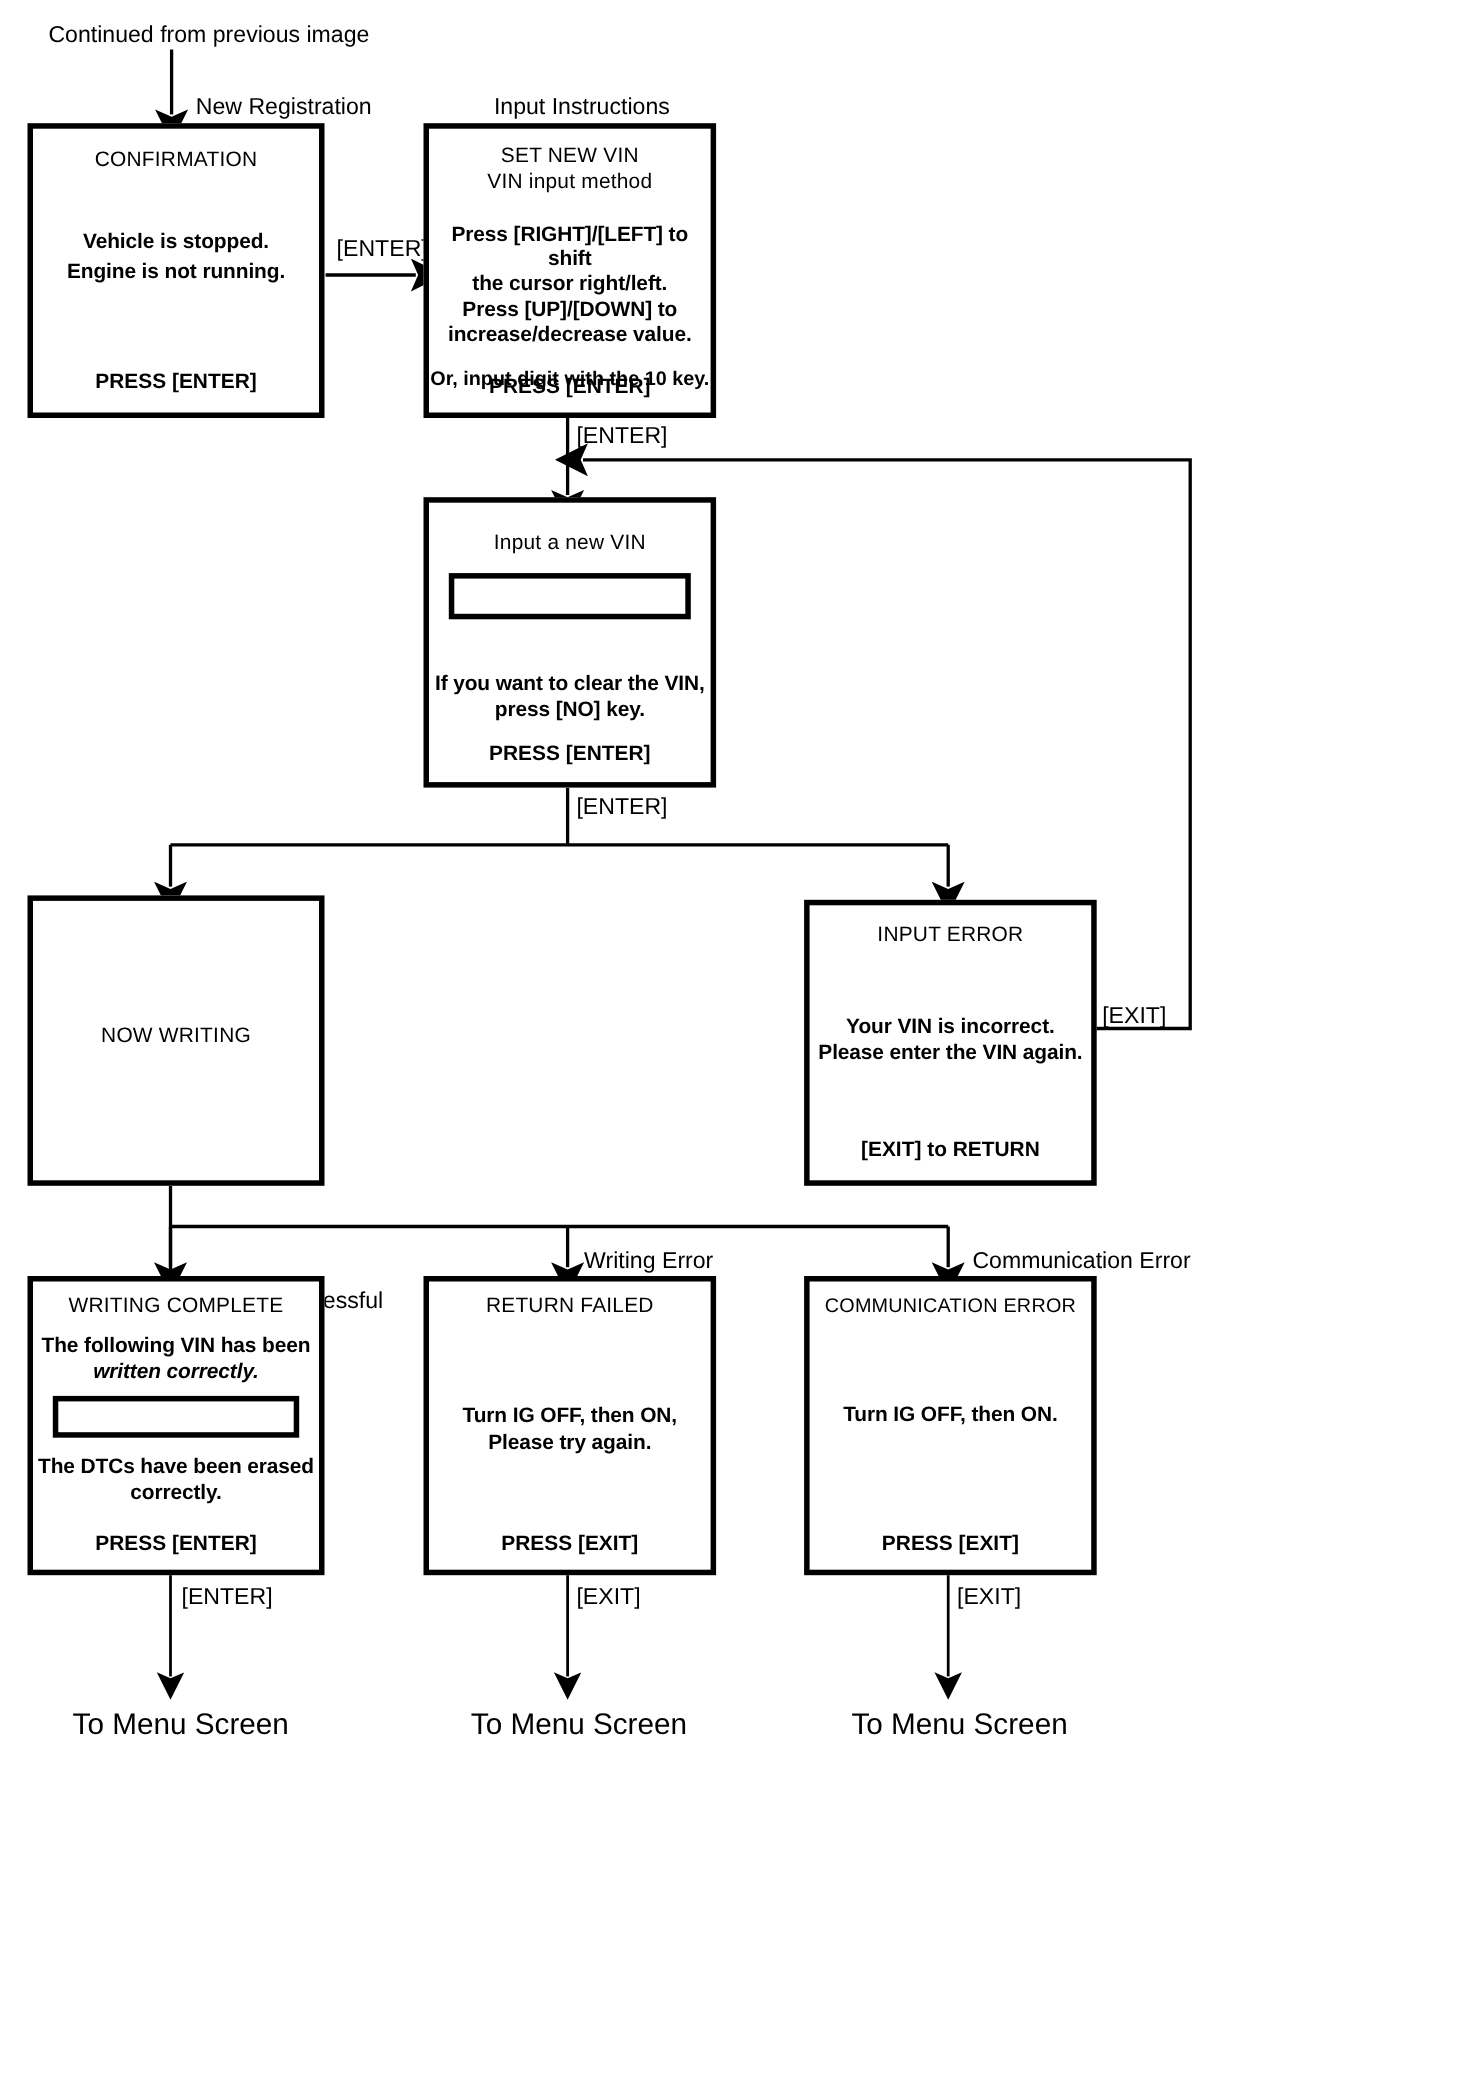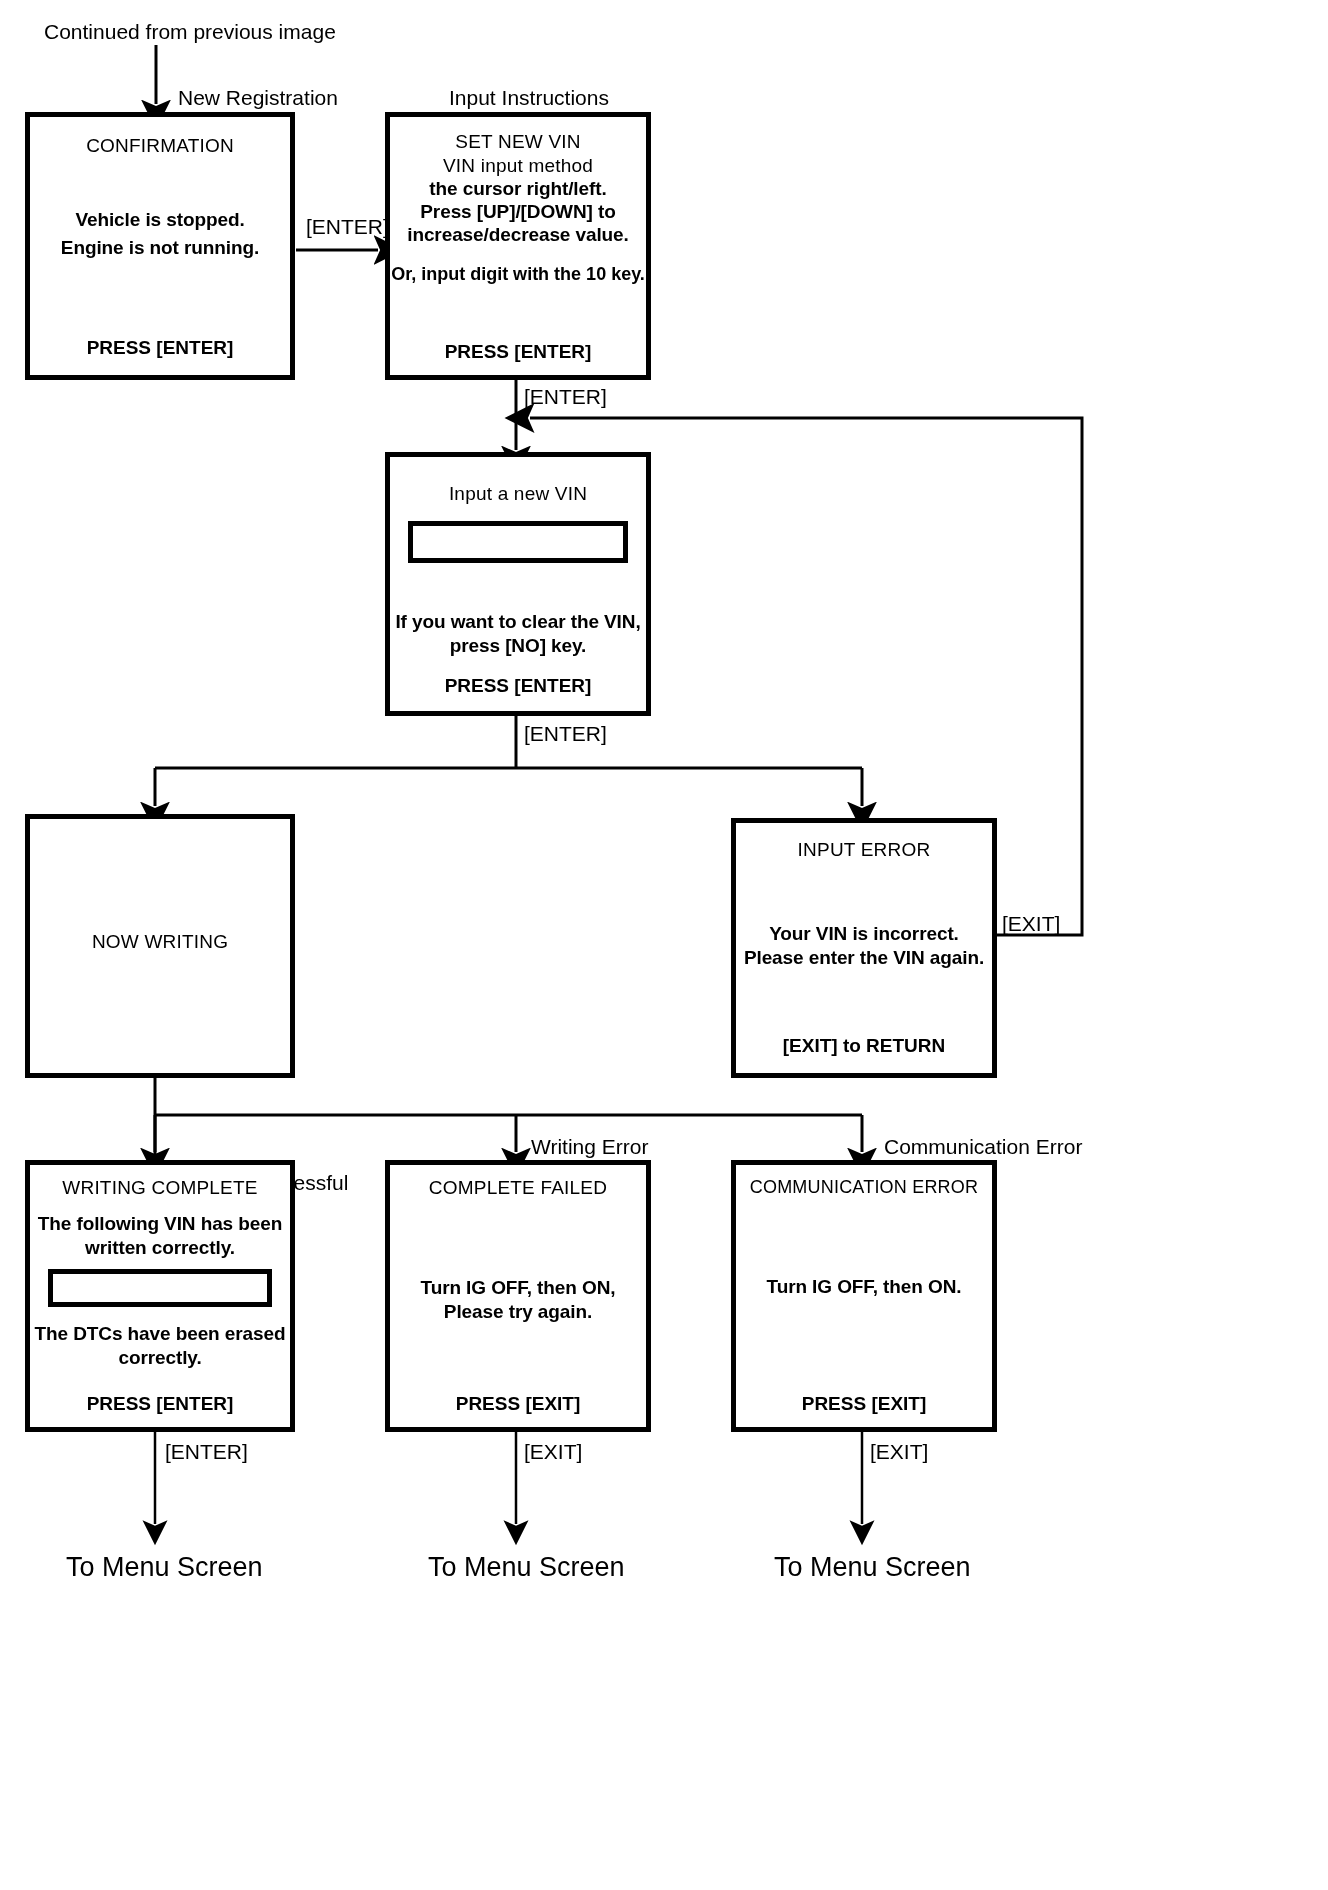--- a/index.html
+++ b/index.html
@@ -142,20 +142,21 @@
   <div class="box" style="left:25px; top:112px; width:270px; height:268px;">
     <div class="title" style="margin-top:18px;">CONFIRMATION</div>
     <div class="line" style="margin-top:52px;">Vehicle is stopped.</div>
     <div class="line" style="margin-top:6px;">Engine is not running.</div>
     <div class="footer" style="position:absolute; left:0; right:0; bottom:16px;">PRESS [ENTER]</div>
   </div>
 
   <div class="box" style="left:385px; top:112px; width:266px; height:268px;">
     <div class="title" style="margin-top:14px;">SET NEW VIN</div>
     <div class="title" style="margin-top:2px;">VIN input method</div>
+    <div class="line" style="margin-top:26px;">Press [RIGHT]/[LEFT] to shift</div>
     <div class="line" style="margin-top:1px;">the cursor right/left.</div>
     <div class="line" style="margin-top:1px;">Press [UP]/[DOWN] to</div>
     <div class="line" style="margin-top:1px;">increase/decrease value.</div>
     <div class="small" style="margin-top:18px;">Or, input digit with the 10 key.</div>
     <div class="footer" style="position:absolute; left:0; right:0; bottom:12px;">PRESS [ENTER]</div>
   </div>
 
   <div class="box" style="left:385px; top:452px; width:266px; height:264px;">
     <div class="title" style="margin-top:26px;">Input a new VIN</div>
     <div class="vinfield" style="margin:16px 18px 0 18px;"></div>
@@ -171,29 +172,29 @@
   <div class="box" style="left:731px; top:818px; width:266px; height:260px;">
     <div class="title" style="margin-top:16px;">INPUT ERROR</div>
     <div class="line" style="margin-top:62px;">Your VIN is incorrect.</div>
     <div class="line" style="margin-top:2px;">Please enter the VIN again.</div>
     <div class="footer" style="position:absolute; left:0; right:0; bottom:16px;">[EXIT] to RETURN</div>
   </div>
 
   <div class="box" style="left:25px; top:1160px; width:270px; height:272px;">
     <div class="title" style="margin-top:12px;">WRITING COMPLETE</div>
     <div class="line" style="margin-top:14px;">The following VIN has been</div>
-    <div class="line" style="margin-top:2px;">written correctly.</div>
+    <div class="line" style="margin-top:2px;font-style:italic;">written correctly.</div>
     <div class="vinfield" style="margin:10px 18px 0 18px; height:38px;"></div>
     <div class="line" style="margin-top:16px;">The DTCs have been erased</div>
     <div class="line" style="margin-top:2px;">correctly.</div>
     <div class="footer" style="position:absolute; left:0; right:0; bottom:12px;">PRESS [ENTER]</div>
   </div>
 
   <div class="box" style="left:385px; top:1160px; width:266px; height:272px;">
-    <div class="title" style="margin-top:12px;">COMPLETE FAILED</div>
+    <div class="title" style="margin-top:12px;">RETURN FAILED</div>
     <div class="line" style="margin-top:78px;">Turn IG OFF, then ON,</div>
     <div class="line" style="margin-top:2px;">Please try again.</div>
     <div class="footer" style="position:absolute; left:0; right:0; bottom:12px;">PRESS [EXIT]</div>
   </div>
 
   <div class="box" style="left:731px; top:1160px; width:266px; height:272px;">
     <div class="title" style="margin-top:12px; font-size:18px;">COMMUNICATION ERROR</div>
     <div class="line" style="margin-top:78px;">Turn IG OFF, then ON.</div>
     <div class="footer" style="position:absolute; left:0; right:0; bottom:12px;">PRESS [EXIT]</div>
   </div>

